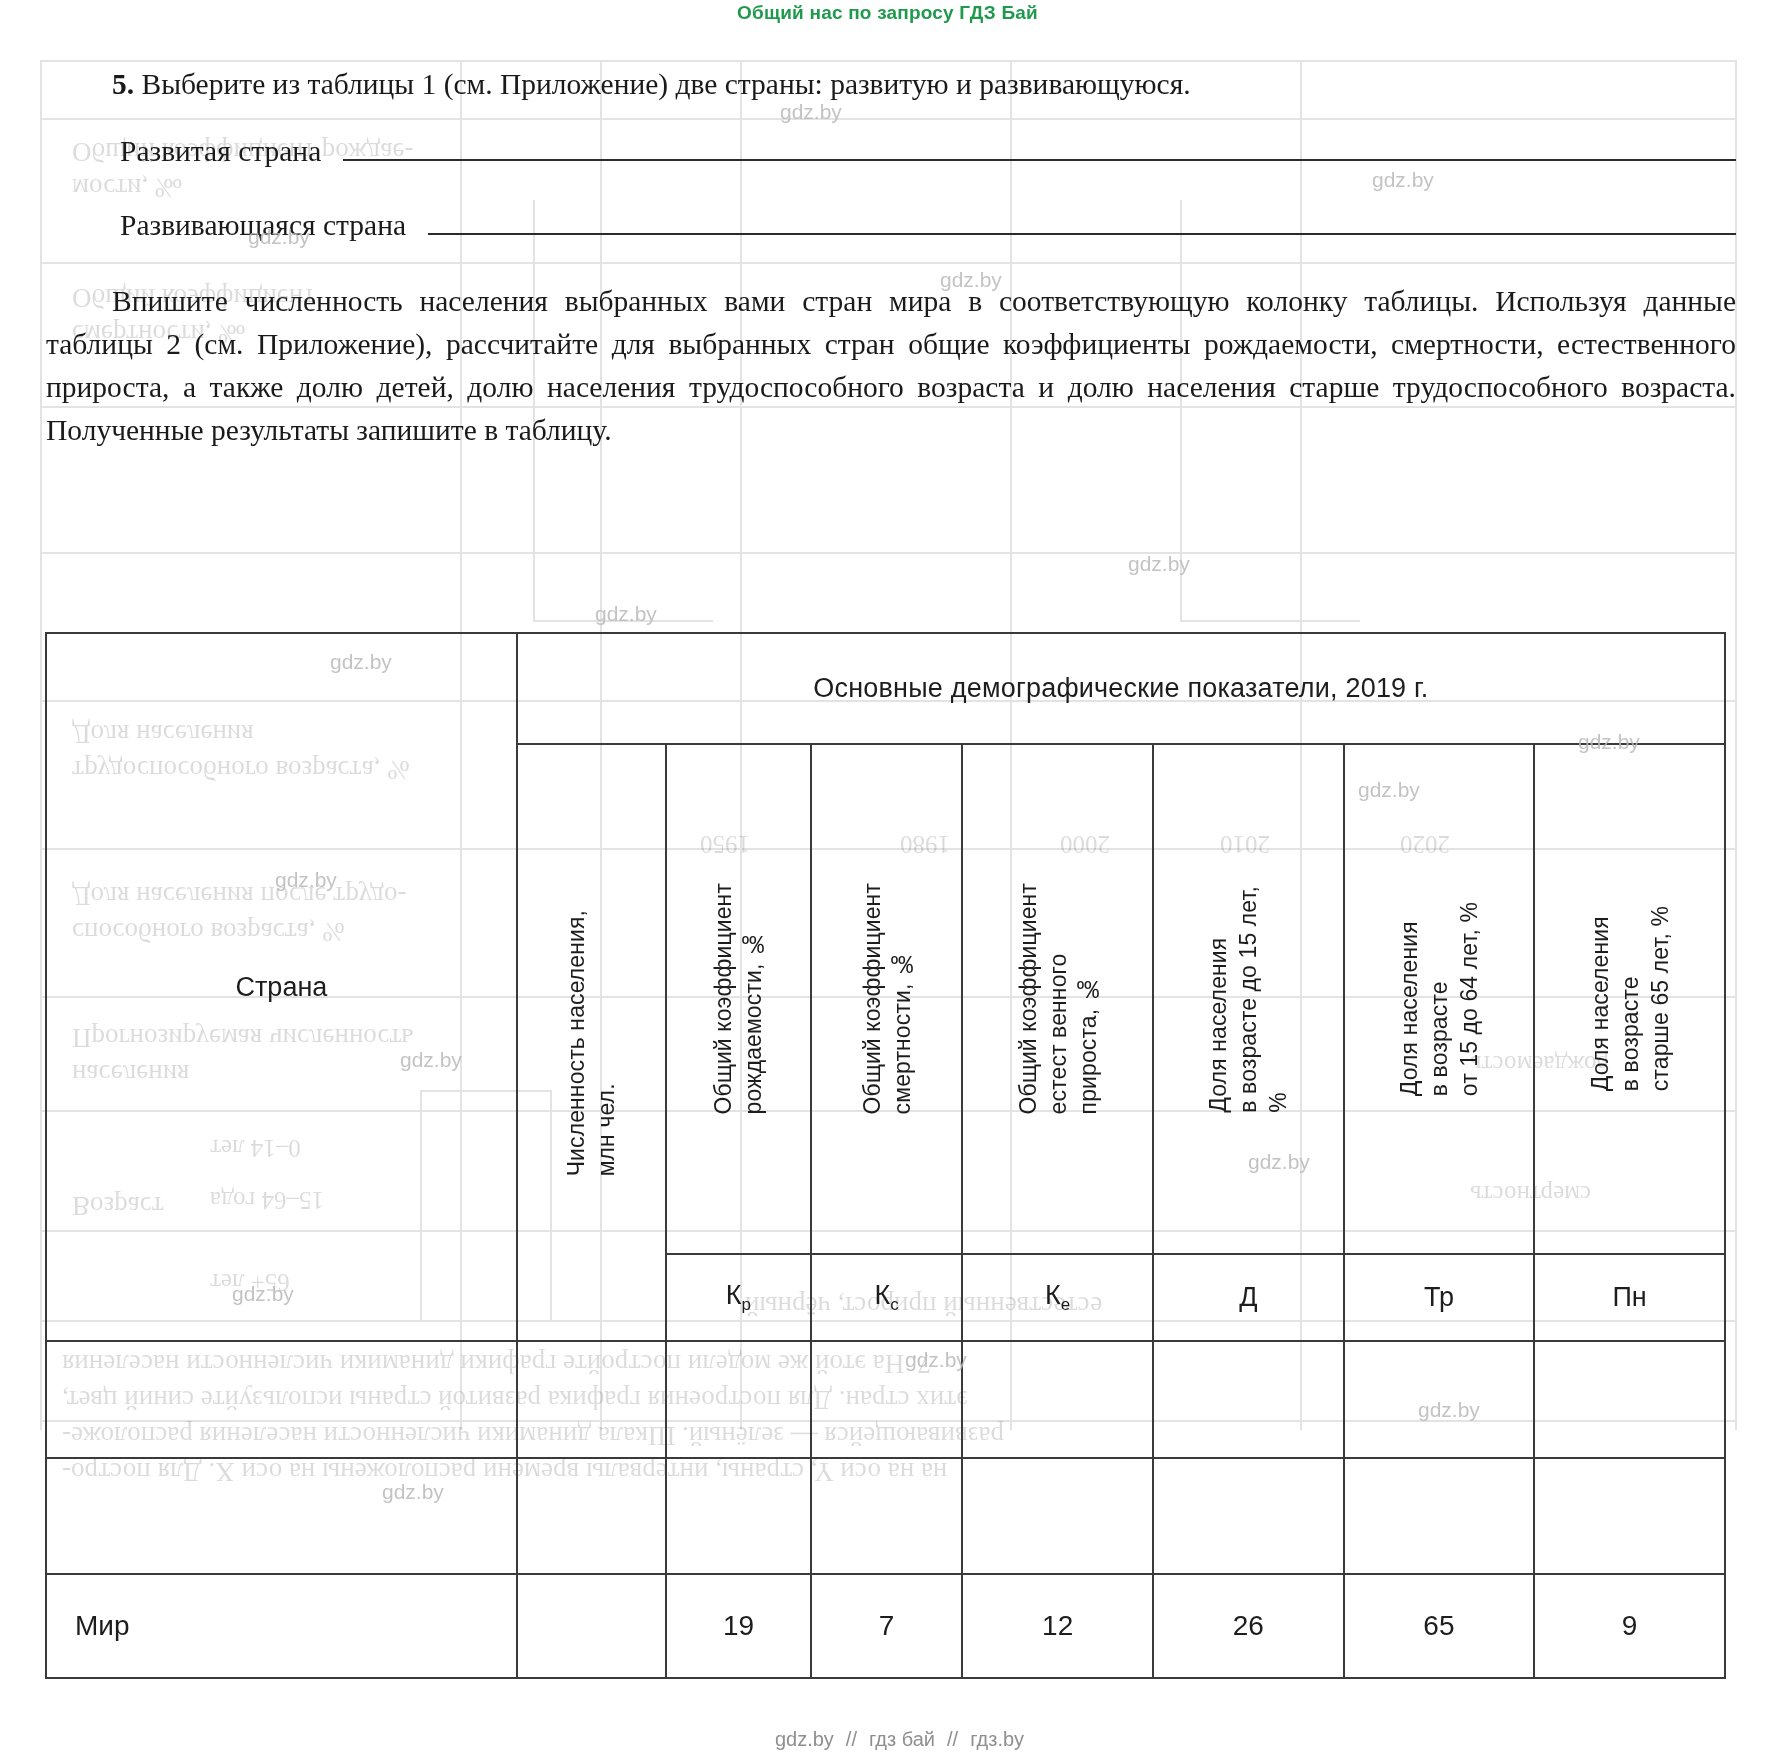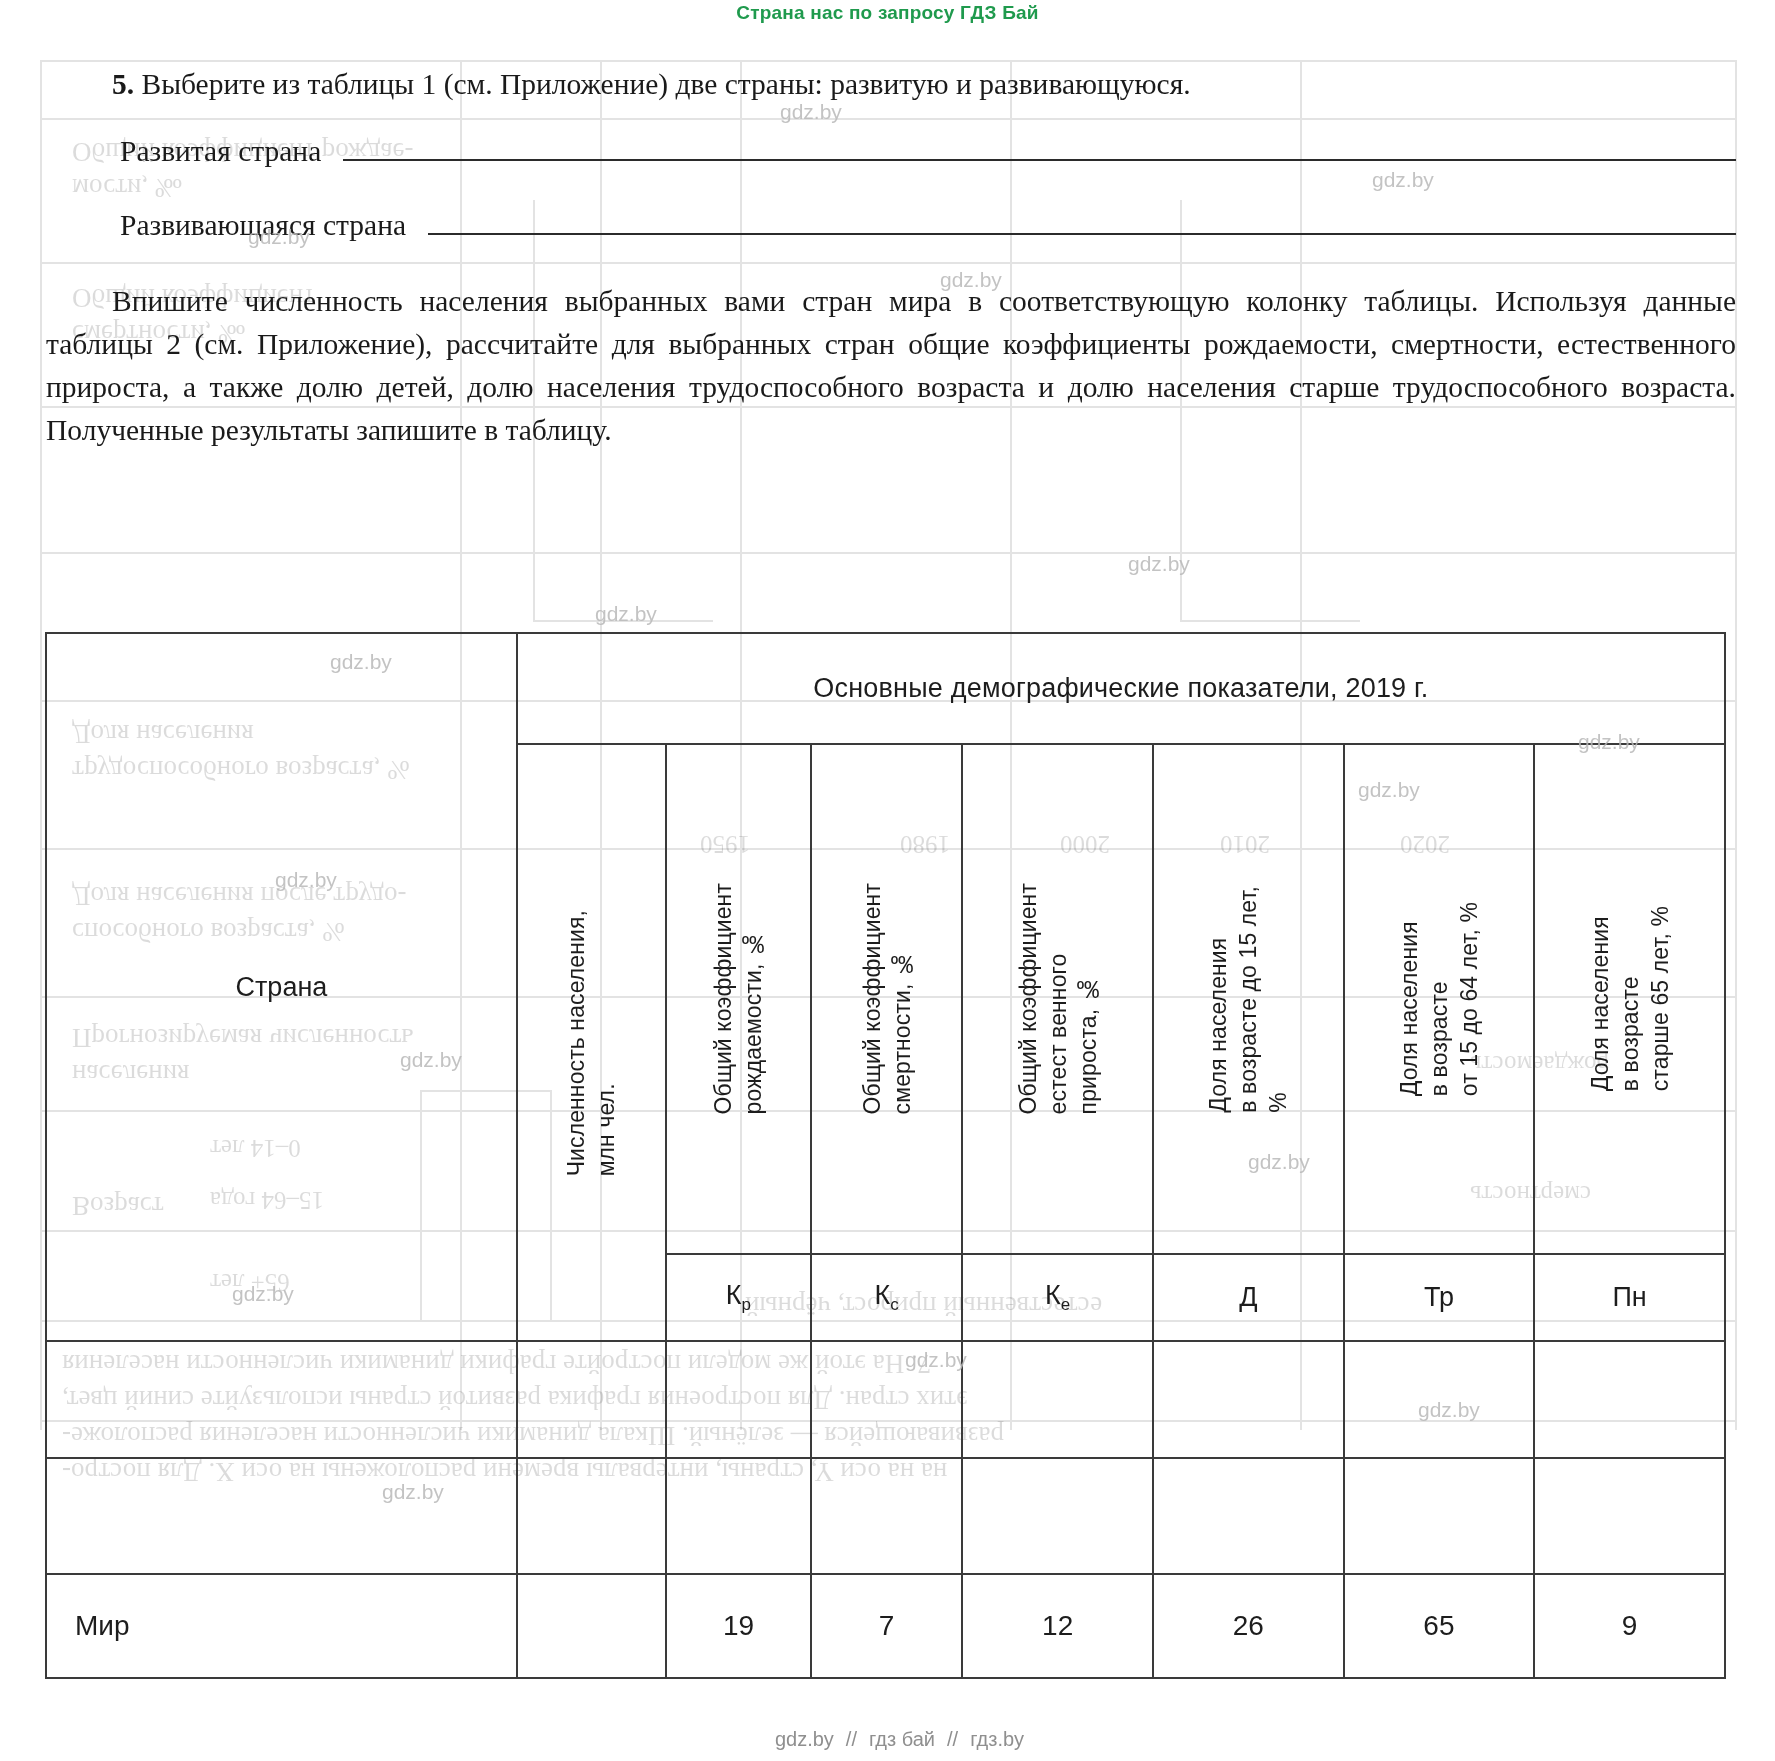--- a/index.html
+++ b/index.html
@@ -254,21 +254,21 @@
     <div class="ghost-txt flip" style="left: 62px; top: 1456px; font-size: 27px;">на на оси Y, страны, интервалы времени расположены на оси X. Для постро-</div>
     <div class="ghost-txt flip" style="left: 700px; top: 830px; font-size: 25px;">1950</div>
     <div class="ghost-txt flip" style="left: 900px; top: 830px; font-size: 25px;">1980</div>
     <div class="ghost-txt flip" style="left: 1060px; top: 830px; font-size: 25px;">2000</div>
     <div class="ghost-txt flip" style="left: 1220px; top: 830px; font-size: 25px;">2010</div>
     <div class="ghost-txt flip" style="left: 1400px; top: 830px; font-size: 25px;">2020</div>
     <div class="ghost-txt flip" style="left: 1470px; top: 1050px; font-size: 25px;">рождаемость</div>
     <div class="ghost-txt flip" style="left: 1470px; top: 1180px; font-size: 25px;">смертность</div>
   </div>
 
-<div class="top-banner">Страна нас по запросу ГДЗ Бай</div>
+<div class="top-banner">Общий нас по запросу ГДЗ Бай</div>
 
 <div class="content">
 
   <p class="task"><span class="num">5.</span><span> Выберите из таблицы 1 (см. Приложение) две страны: развитую и развивающуюся.</span></p>
 
   <div class="fill-row">
     <span class="lbl">Развитая страна</span>
     <span class="rule"></span>
   </div>
 

